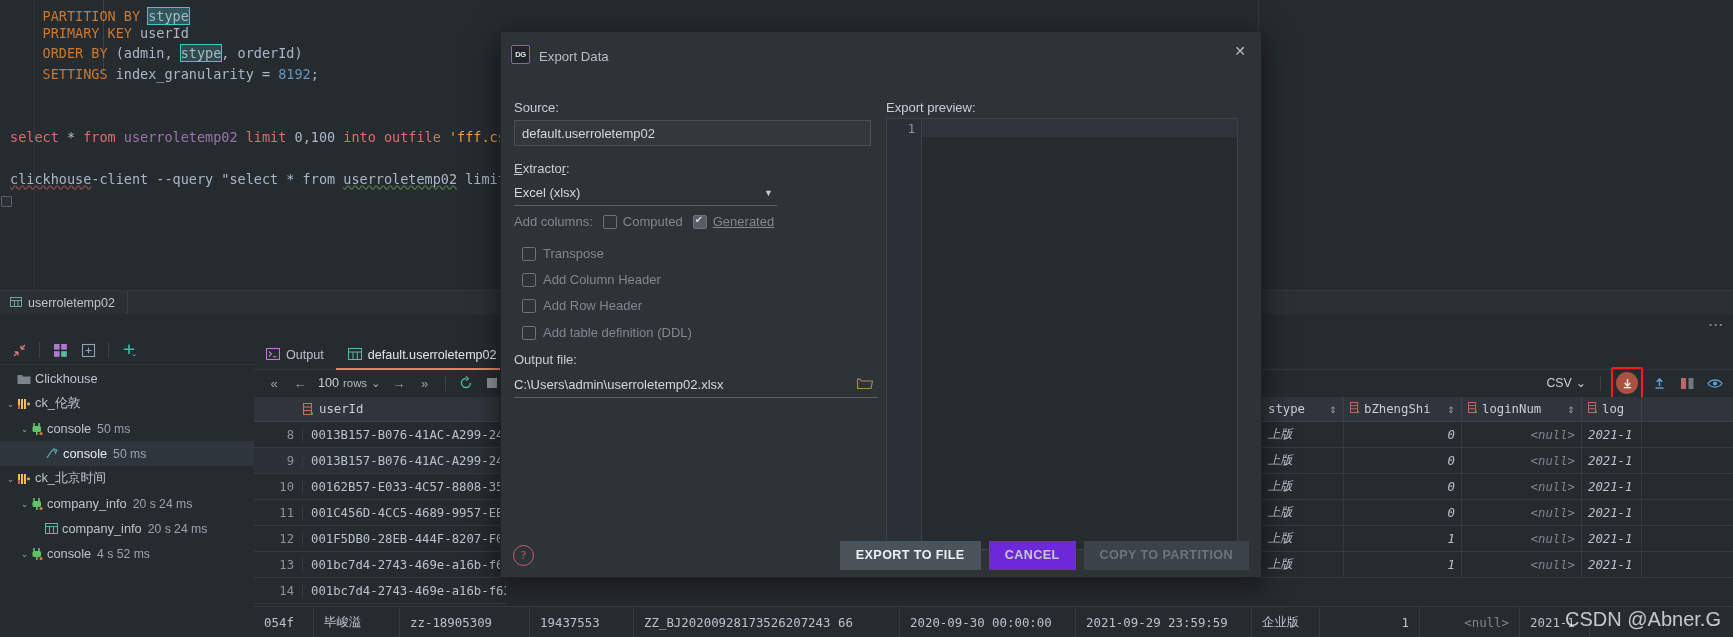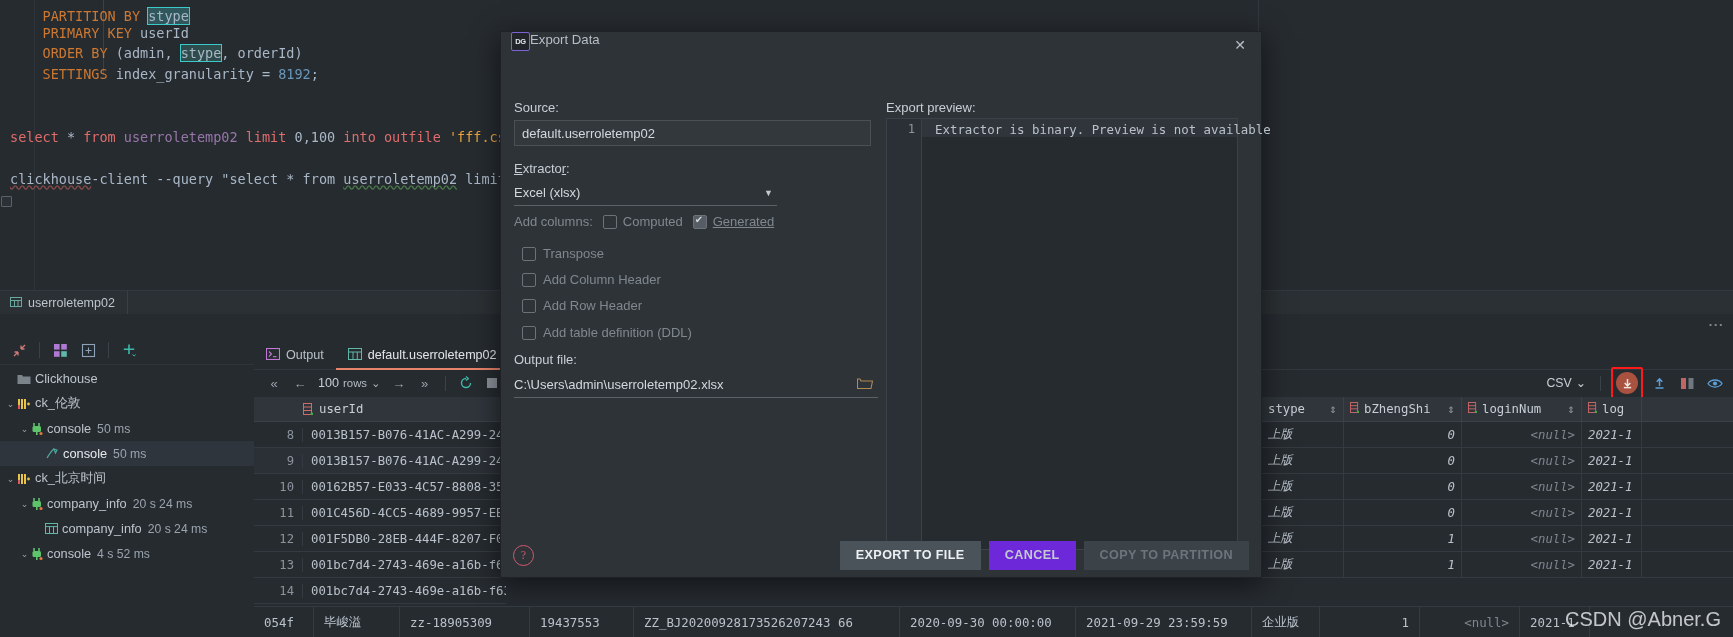--- a/index.html
+++ b/index.html
@@ -278,34 +278,34 @@
   
   #dialog {
     position: absolute; left: 500px; top: 31px;
     width: 760px; height: 545px;
     background: #2e3338;
     border: 1px solid #1f2327;
     box-shadow: 0 6px 26px rgba(0,0,0,.55);
     z-index: 50;
   }
   #dlg-title {
-    height: 32px; display: flex; align-items: flex-start;
+    height: 32px; display: flex; align-items: flex-end;
     padding: 0 8px 0 10px;
     color: #b6bec6; font-size: 13.2px;
     background: #2e3338;
   }
   #dg-logo {
     width: 17px; height: 17px; border: 1.5px solid #7c62d6;
     border-radius: 2px; background: #21252a;
     display: flex; align-items: center; justify-content: center;
     font-size: 7.5px; font-weight: bold; color: #e6e8ea;
     font-family: "Liberation Sans", sans-serif;
     letter-spacing: -0.3px;
   }
-  #dlg-title .tt { }
+  #dlg-title .tt { margin-left: 9px; }
   #dlg-close {
     margin-left: auto; width: 26px; height: 26px;
     display: flex; align-items: center; justify-content: center;
     color: #b6bec6; font-size: 14px;
   }
   #dlg-body { position: absolute; left: 0; top: 32px; width: 760px; height: 470px; }
 
   .dlg-label { font-size: 13px; color: #c6ced6; }
   .dlg-label.dim { color: #7f888f; }
   .u { text-decoration: underline; }
@@ -870,21 +870,20 @@
       <div id="out-browse">
         <svg width="16" height="14" viewBox="0 0 16 14">
           <path d="M0.5 3 L0.5 12.5 L14 12.5 L15.5 5 L4 5 L3 3 Z" fill="none" stroke="#b08a55" stroke-width="1.1"></path>
         </svg>
       </div>
 
       <div class="dlg-label" id="prev-label">Export preview:</div>
       <div id="prev-box">
         <div id="prev-row1"></div>
         <div id="prev-gutter">1</div>
-        <div id="prev-text">Extractor is binary. Preview is not available</div>
       </div>
     </div>
 
     <div id="dlg-footer">
       <div id="help-btn">?</div>
       <div id="footer-btns">
         <button class="dbtn primary">EXPORT TO FILE</button>
         <button class="dbtn normal">CANCEL</button>
         <button class="dbtn disabled">COPY TO PARTITION</button>
       </div>

